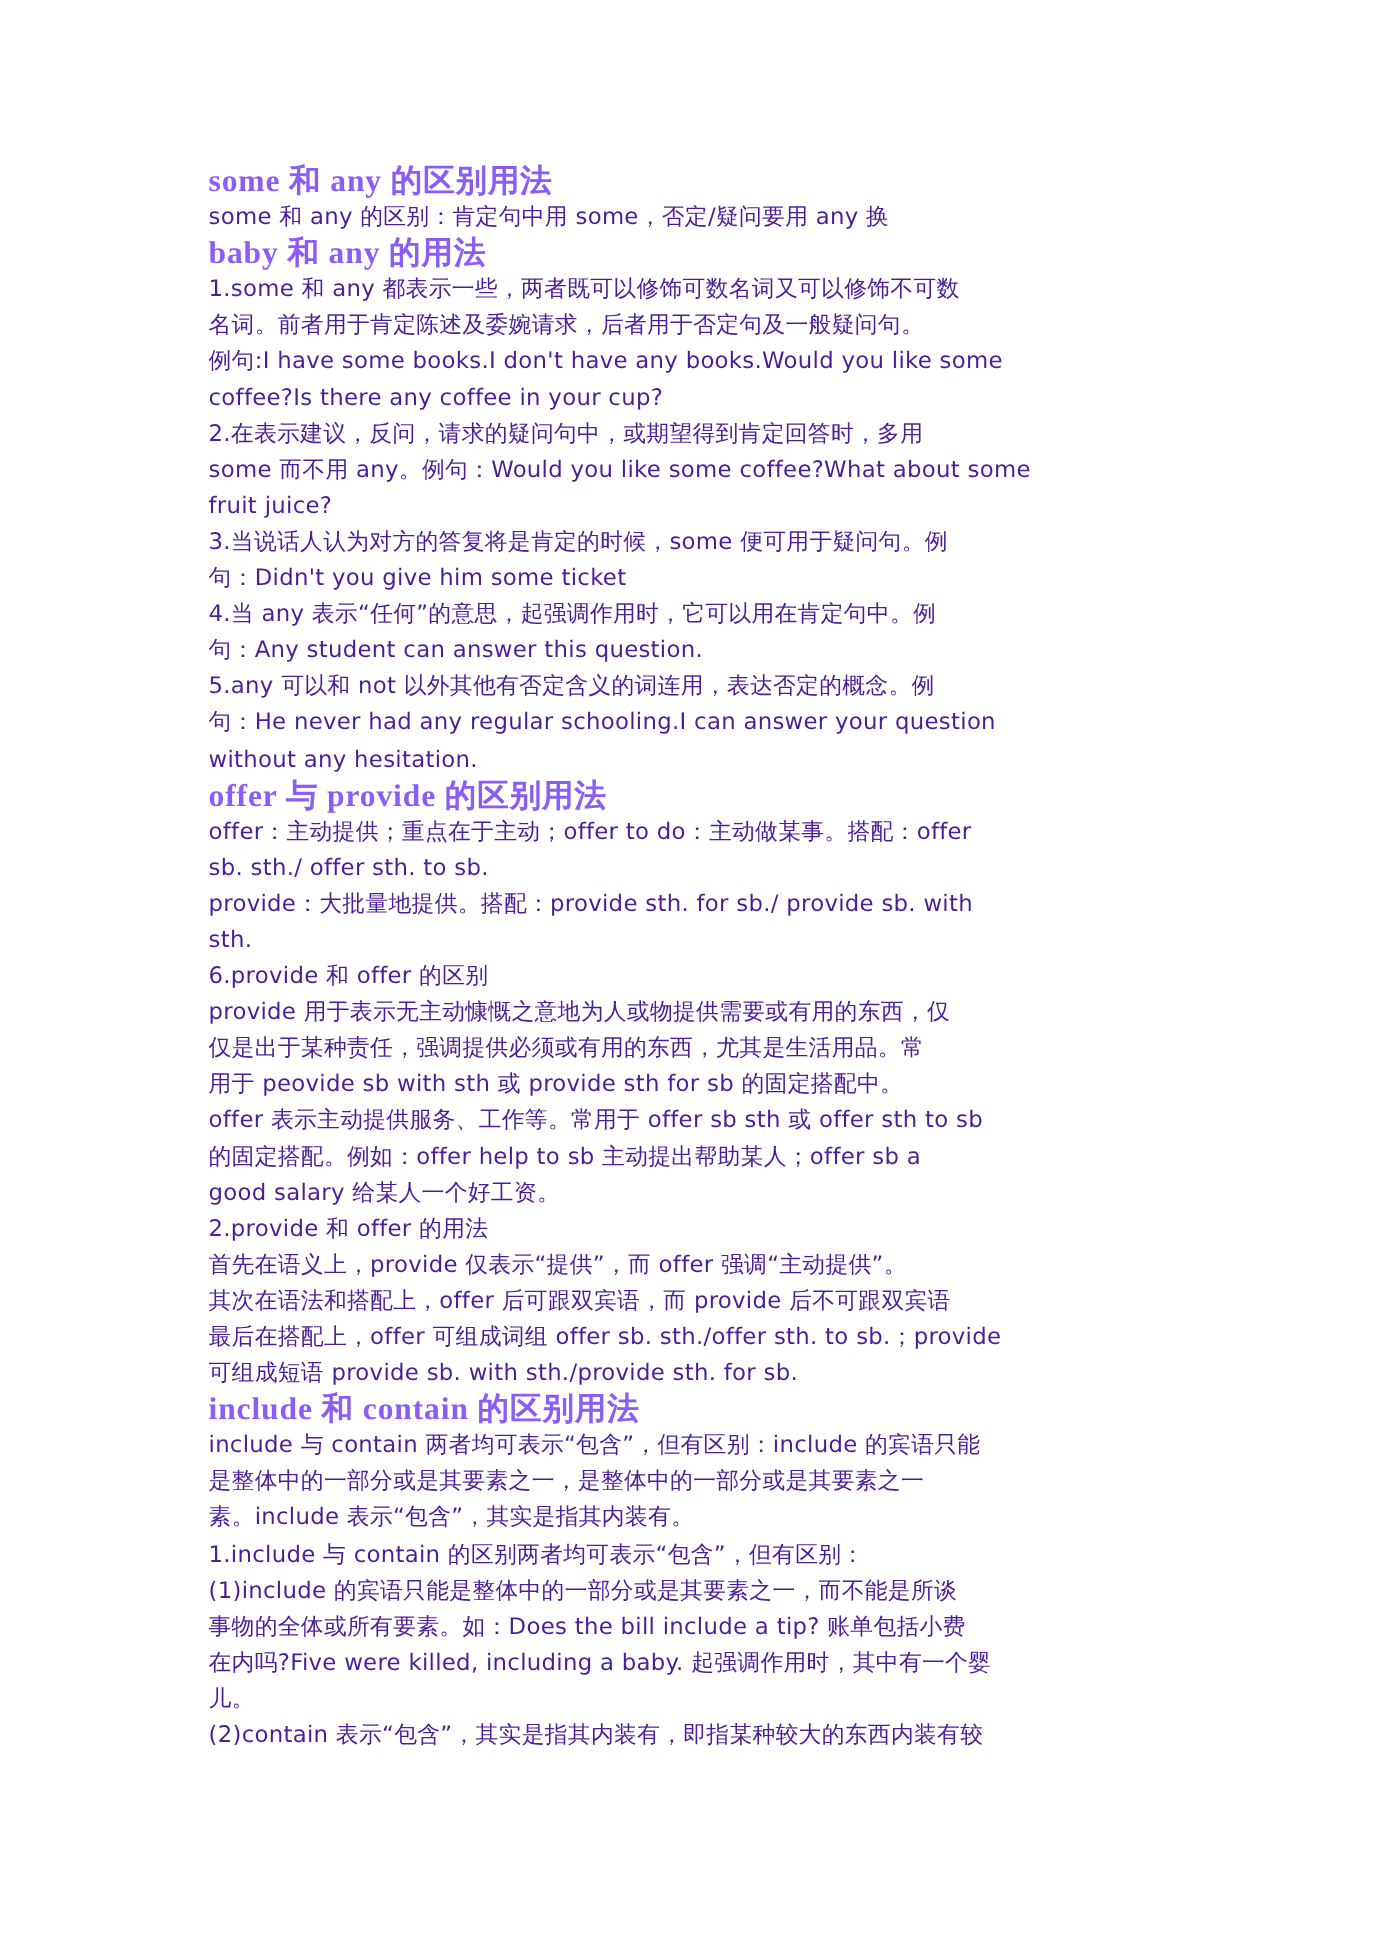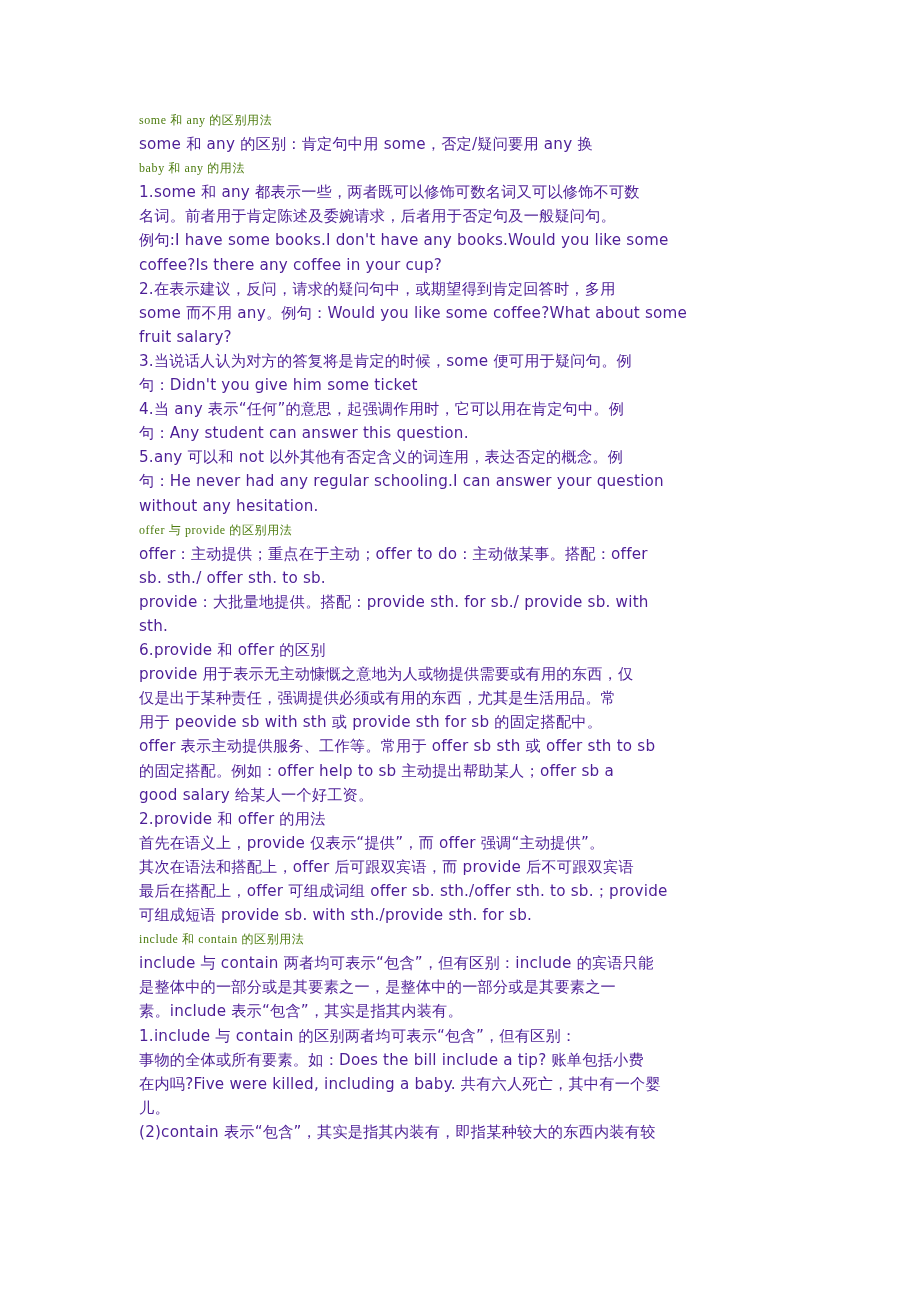--- a/index.html
+++ b/index.html
@@ -23,40 +23,40 @@
     height: 24.1px;
     line-height: 24.1px;
     font-family: "DejaVu Sans", "Liberation Sans", sans-serif;
     font-size: 15.2px;
     color: #4c1d95;
     white-space: nowrap;
     letter-spacing: 0.2px;
   }
   .line.heading {
     font-family: "Liberation Serif", "DejaVu Serif", serif;
-    font-weight: normal;
-    color: #4d7c0f;
-    font-size: 12px;
+    font-weight: bold;
+    color: #8b5cf6;
+    font-size: 21px;
     letter-spacing: 0.6px;
   }
 </style>
 </head>
 <body>
 
 <div class="page">
   <div class="line heading">some 和 any 的区别用法</div>
   <div class="line">some 和 any 的区别：肯定句中用 some，否定/疑问要用 any 换</div>
   <div class="line heading">baby 和 any 的用法</div>
   <div class="line">1.some 和 any 都表示一些，两者既可以修饰可数名词又可以修饰不可数</div>
   <div class="line">名词。前者用于肯定陈述及委婉请求，后者用于否定句及一般疑问句。</div>
   <div class="line">例句:I have some books.I don't have any books.Would you like some</div>
   <div class="line">coffee?Is there any coffee in your cup?</div>
   <div class="line">2.在表示建议，反问，请求的疑问句中，或期望得到肯定回答时，多用</div>
   <div class="line">some 而不用 any。例句：Would you like some coffee?What about some</div>
-  <div class="line">fruit salary?</div>
+  <div class="line">fruit juice?</div>
   <div class="line">3.当说话人认为对方的答复将是肯定的时候，some 便可用于疑问句。例</div>
   <div class="line">句：Didn't you give him some ticket</div>
   <div class="line">4.当 any 表示“任何”的意思，起强调作用时，它可以用在肯定句中。例</div>
   <div class="line">句：Any student can answer this question.</div>
   <div class="line">5.any 可以和 not 以外其他有否定含义的词连用，表达否定的概念。例</div>
   <div class="line">句：He never had any regular schooling.I can answer your question</div>
   <div class="line">without any hesitation.</div>
   <div class="line heading">offer 与 provide 的区别用法</div>
   <div class="line">offer：主动提供；重点在于主动；offer to do：主动做某事。搭配：offer</div>
   <div class="line">sb. sth./ offer sth. to sb.</div>
@@ -72,17 +72,18 @@
   <div class="line">2.provide 和 offer 的用法</div>
   <div class="line">首先在语义上，provide 仅表示“提供”，而 offer 强调“主动提供”。</div>
   <div class="line">其次在语法和搭配上，offer 后可跟双宾语，而 provide 后不可跟双宾语</div>
   <div class="line">最后在搭配上，offer 可组成词组 offer sb. sth./offer sth. to sb.；provide</div>
   <div class="line">可组成短语 provide sb. with sth./provide sth. for sb.</div>
   <div class="line heading">include 和 contain 的区别用法</div>
   <div class="line">include 与 contain 两者均可表示“包含”，但有区别：include 的宾语只能</div>
   <div class="line">是整体中的一部分或是其要素之一，是整体中的一部分或是其要素之一</div>
   <div class="line">素。include 表示“包含”，其实是指其内装有。</div>
   <div class="line">1.include 与 contain 的区别两者均可表示“包含”，但有区别：</div>
+  <div class="line">(1)include 的宾语只能是整体中的一部分或是其要素之一，而不能是所谈</div>
   <div class="line">事物的全体或所有要素。如：Does the bill include a tip? 账单包括小费</div>
-  <div class="line">在内吗?Five were killed, including a baby. 共有六人死亡，其中有一个婴</div>
+  <div class="line">在内吗?Five were killed, including a baby. 起强调作用时，其中有一个婴</div>
   <div class="line">儿。</div>
   <div class="line">(2)contain 表示“包含”，其实是指其内装有，即指某种较大的东西内装有较</div>
 </div>
 
 </body></html>

